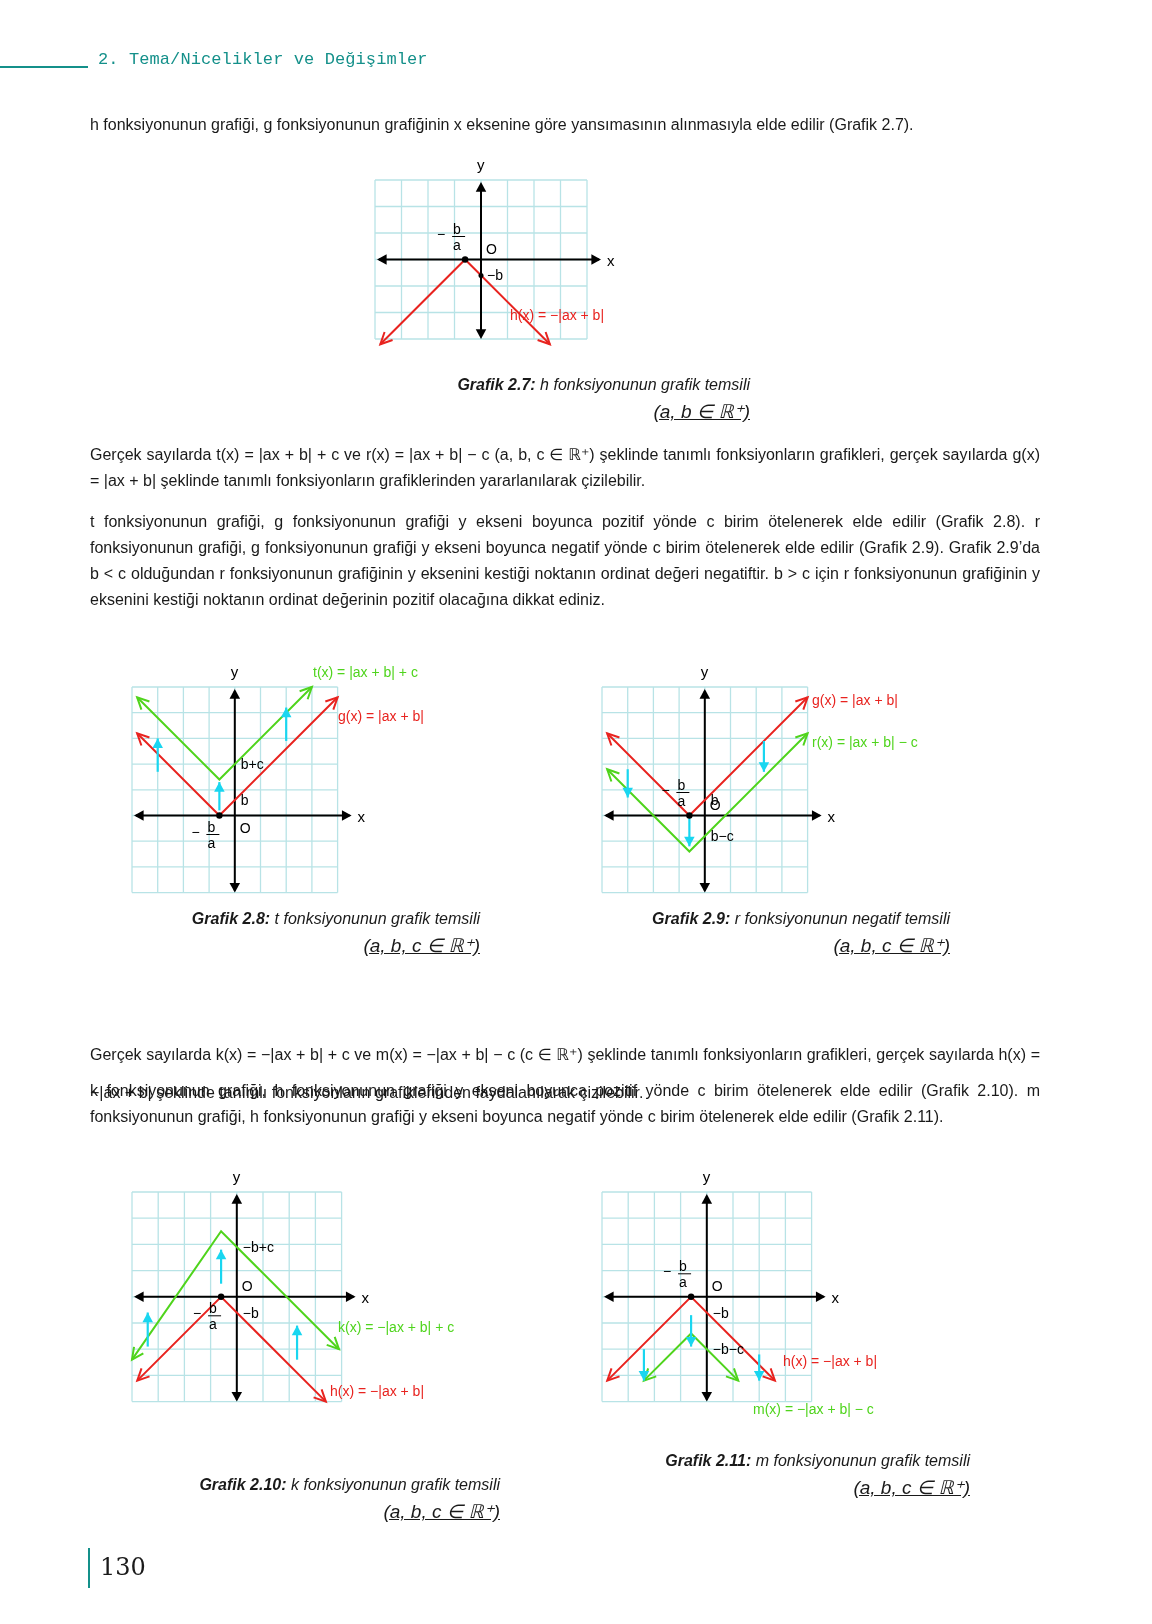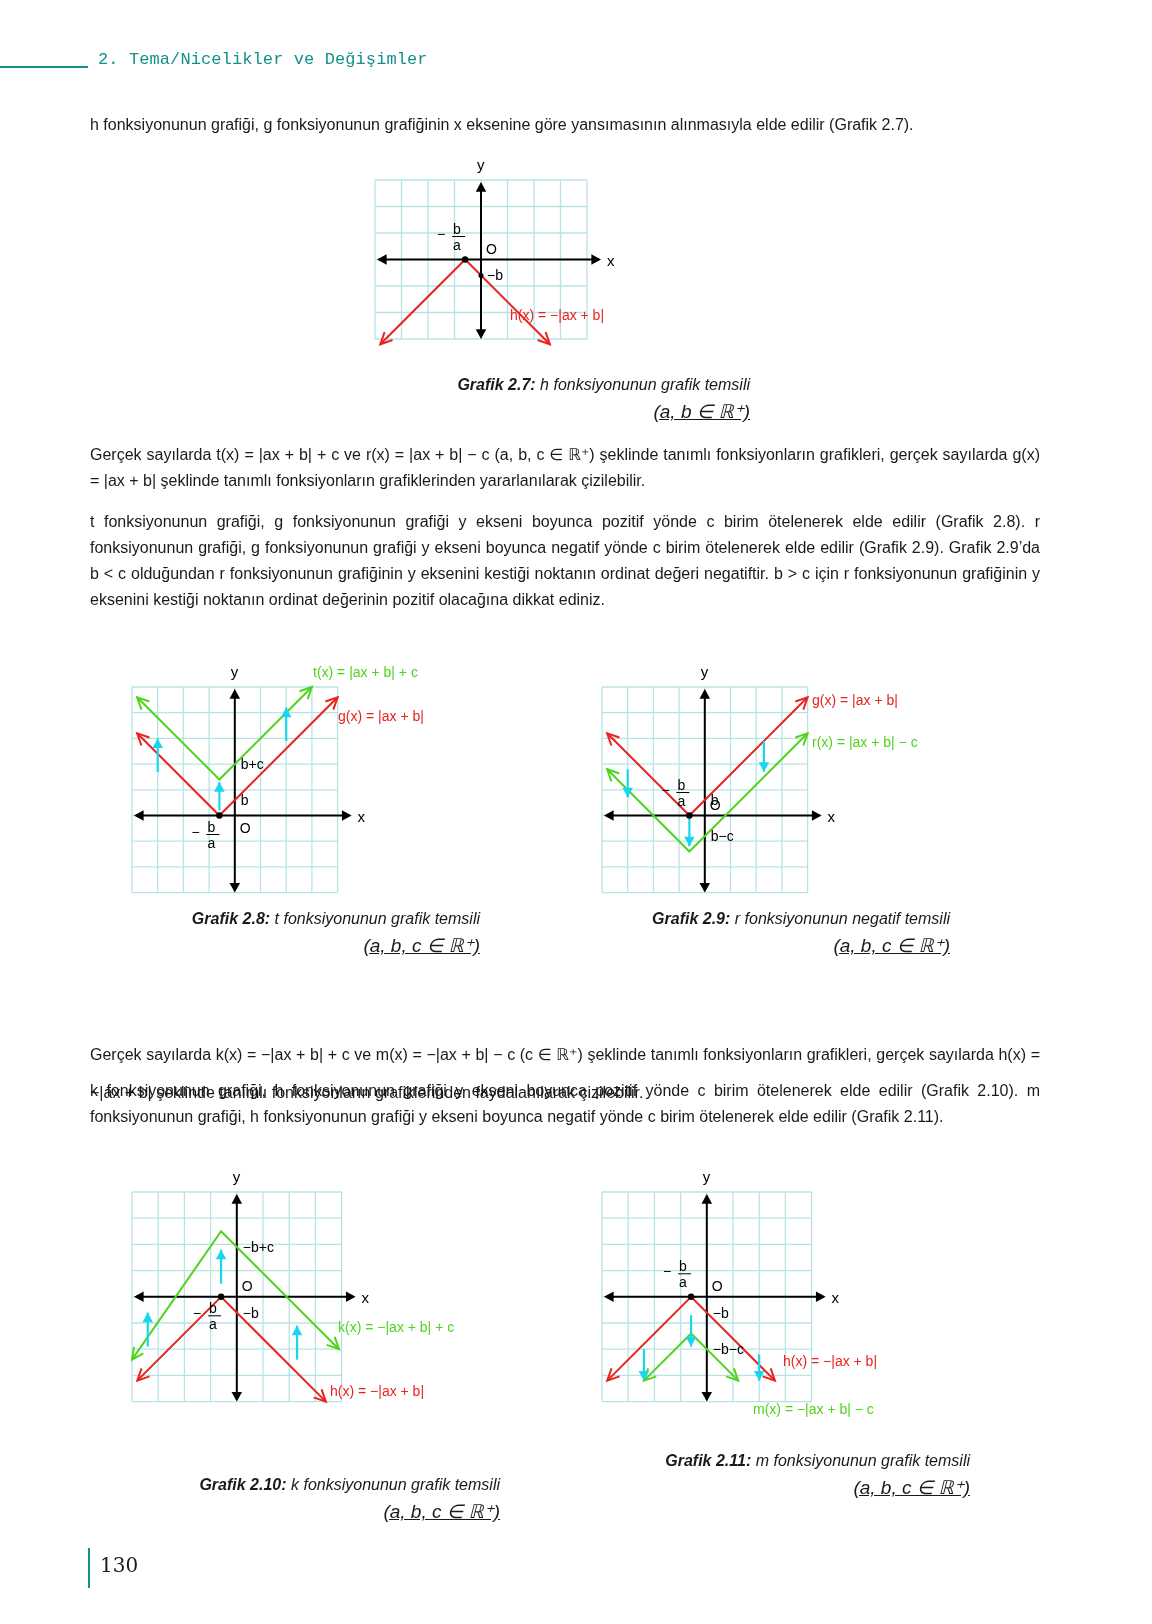--- a/index.html
+++ b/index.html
@@ -9,21 +9,21 @@
   .header-title { position:absolute; left:98px; top:50px; font-family:Liberation Mono, monospace;
                   font-size:17px; color:#14908a; letter-spacing:0.1px; }
   .para { position:absolute; left:90px; width:950px; font-size:16px; line-height:26px;
           text-align:justify; margin:0; }
   .caption { position:absolute; font-size:16px; font-style:italic; text-align:right; }
   .caption b { font-weight:bold; }
   .caption .sub { display:block; font-size:19px; margin-top:6px;text-decoration:underline; }
   svg.chart { position:absolute; overflow:visible; }
   svg.chart text { font-family:"Liberation Sans", sans-serif; }
   .page-bar { position:absolute; left:88px; top:1548px; width:2px; height:40px; background:#14908a; }
-  .page-num { position:absolute; left:100px; top:1553px; font-family:"DejaVu Serif", serif; font-size:20px; color:#1a1a1a; }
+  .page-num { position:absolute; left:100px; top:1553px; font-family:"DejaVu Serif", serif; font-size:24px; color:#1a1a1a; }
 </style>
 </head>
 <body>
 
 <div class="header-line"></div>
 <div class="header-title">2. Tema/Nicelikler ve Değişimler</div>
 
 <p class="para" style="top:112px;">h fonksiyonunun grafiği, g fonksiyonunun grafiğinin x eksenine göre yansımasının alınmasıyla elde edilir (Grafik 2.7).</p>
 
 <svg class="chart" id="svg-g27" style="left:360px; top:150px;" width="300" height="220">

